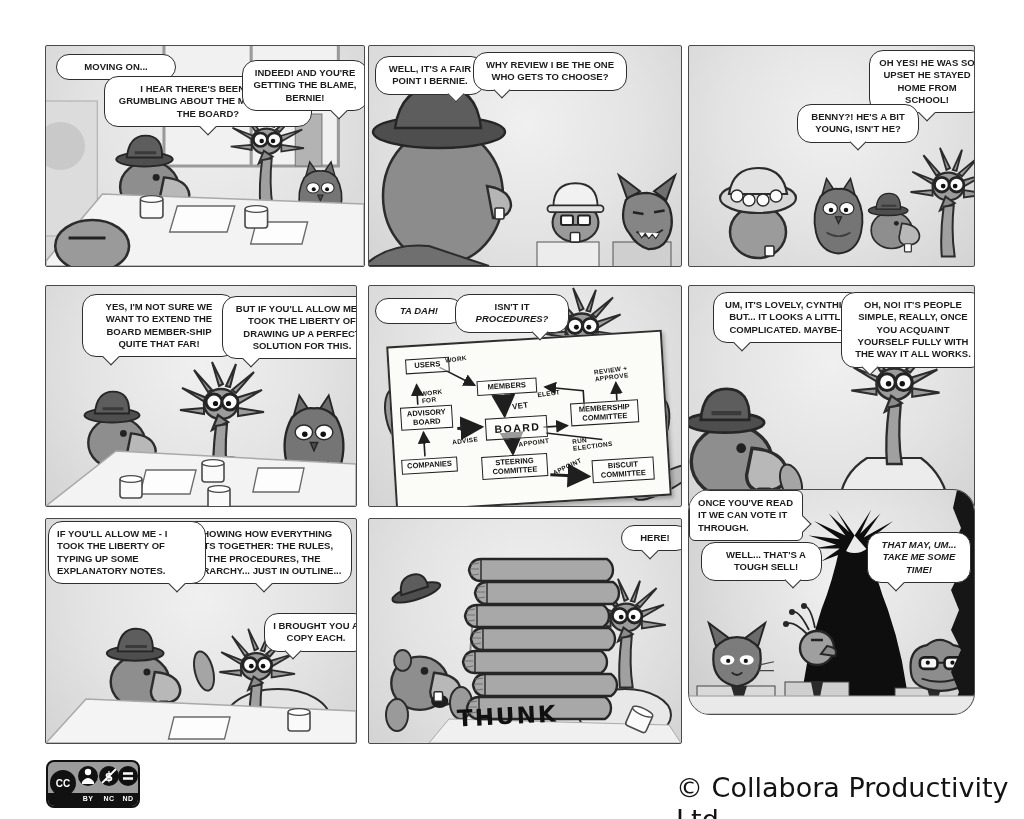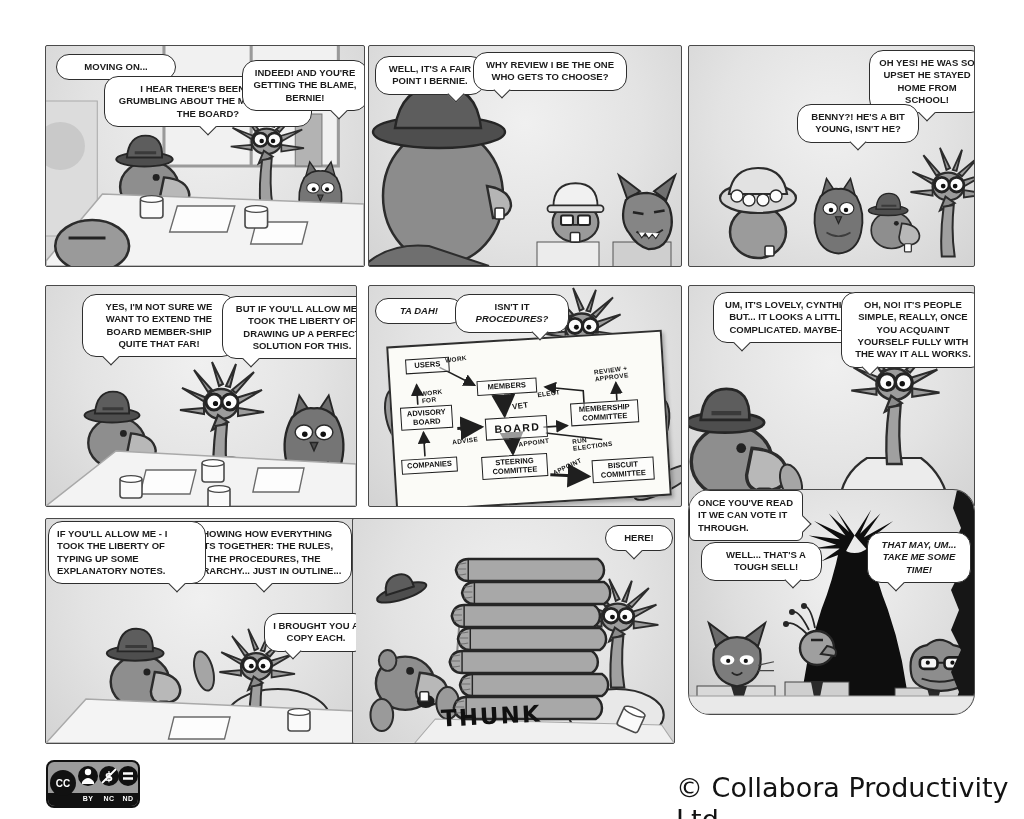--- a/index.html
+++ b/index.html
@@ -311,21 +311,21 @@
     <g transform="translate(128,198) skewX(-14)">
         <rect width="56" height="22" fill="#fdfdfd" stroke="#6a6a6a" stroke-width="1.4"></rect>
       </g>
     <use href="#g-cup" transform="translate(238,188)"></use>
   </svg>
   <div class="bubble t-b" style="left:130px;top:2px;width:158px;">SHOWING HOW EVERYTHING FITS TOGETHER: THE RULES, THE PROCEDURES, THE HIERARCHY... JUST IN OUTLINE...</div>
   <div class="bubble t-br left-text" style="left:2px;top:2px;width:140px;">IF YOU'LL ALLOW ME - I TOOK THE LIBERTY OF TYPING UP SOME EXPLANATORY NOTES.</div>
   <div class="bubble t-bl" style="left:218px;top:94px;width:86px;">I BROUGHT YOU A COPY EACH.</div>
 </div>
 
-<div class="panel" style="left:352px;top:518px;width:312px;height:224px;padding-left:9px;">
+<div class="panel" style="left:368px;top:518px;width:312px;height:224px;">
   <svg class="art" viewBox="0 0 312 224" preserveAspectRatio="none">
     <use href="#g-hat" transform="translate(18,64) rotate(-18)"></use>
     <use href="#g-beaverbare" transform="translate(8,112) scale(0.95)"></use>
     <ellipse cx="28" cy="196" rx="11" ry="16" fill="#9a9a9a" stroke="#2c2c2c" stroke-width="2"></ellipse>
     <ellipse cx="92" cy="184" rx="11" ry="16" fill="#9a9a9a" stroke="#2c2c2c" stroke-width="2"></ellipse>
     <ellipse cx="256" cy="196" rx="46" ry="26" fill="#e8e8e8" stroke="#2c2c2c" stroke-width="2"></ellipse>
     <use href="#g-bird" transform="translate(214,58) scale(0.92)"></use>
     <g stroke="#8a8a8a" stroke-width="2">
         <path d="M104 96 L100 150"></path>
         <path d="M226 120 L230 168"></path>

